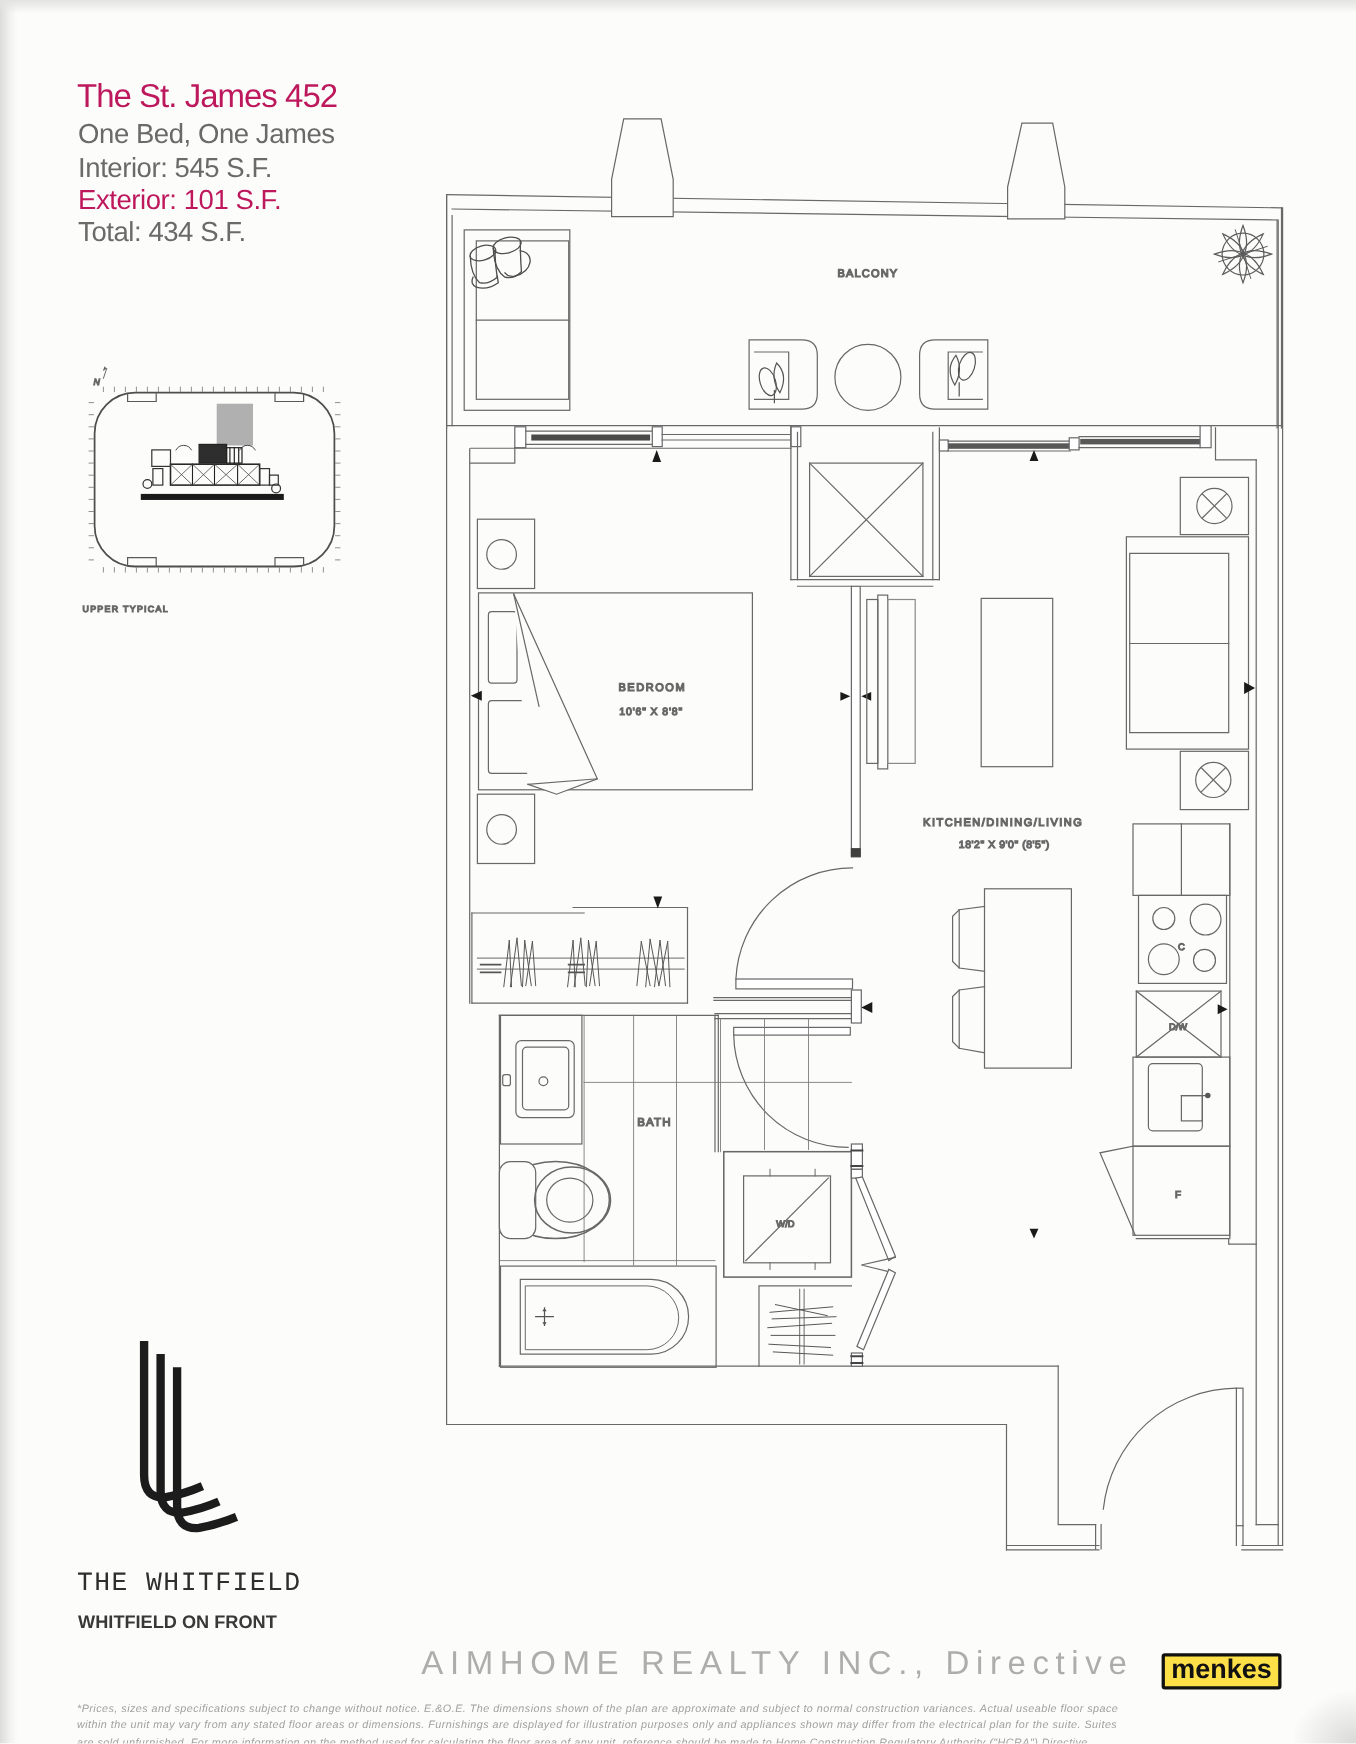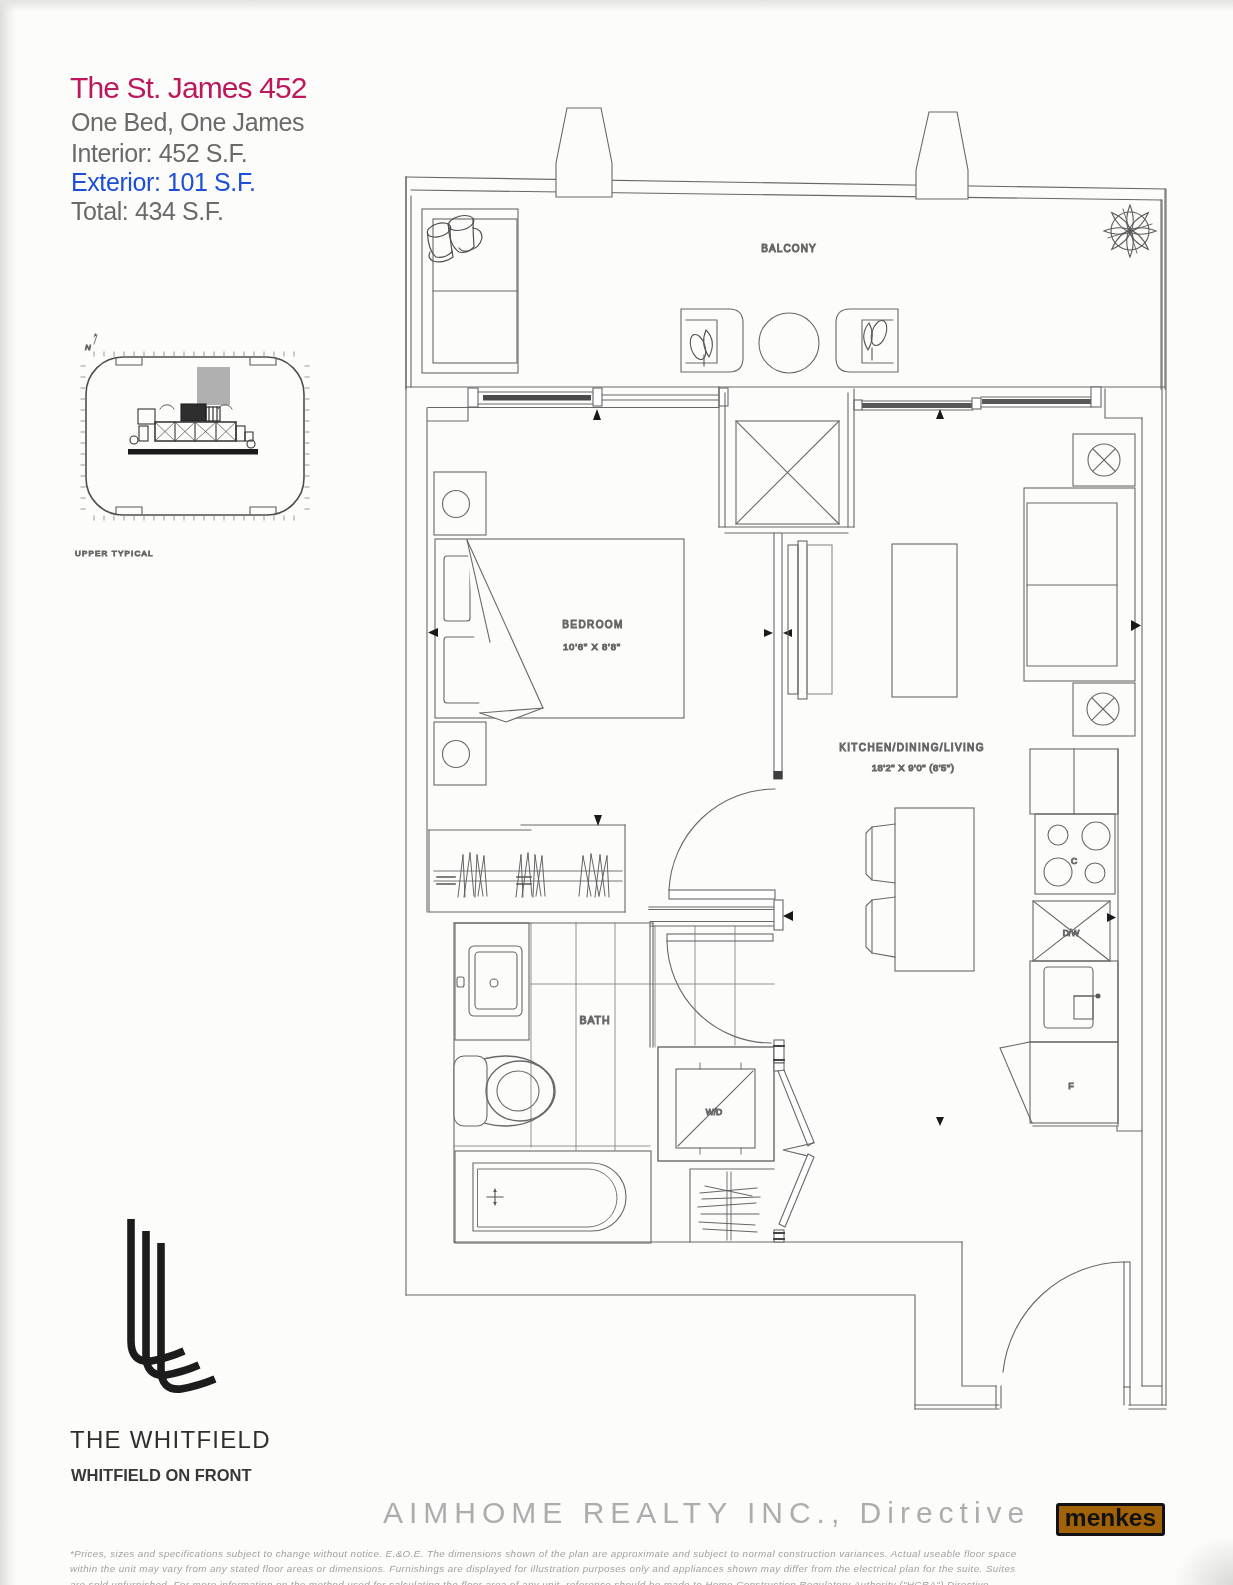--- a/index.html
+++ b/index.html
@@ -12,47 +12,47 @@
 <div class="abs" style="left:0;top:0;width:16px;height:1585px;background:linear-gradient(90deg,#dcdcda 0%,#f1f1f0 55%,rgba(252,252,251,0) 100%);"></div>
 
 <div class="abs" style="left:0;top:0;width:1233px;height:12px;background:linear-gradient(180deg,#e3e3e1 0%,rgba(252,252,251,0) 100%);"></div>
 
 <div class="abs" style="right:0;bottom:0;width:60px;height:50px;background:radial-gradient(ellipse at 100% 100%,#d9d9d7 0%,rgba(252,252,251,0) 70%);"></div>
 
 <div class="abs soft" style="left:70px;top:71px;font-size:30px;font-weight:normal;color:#be185d;letter-spacing:-0.9px;line-height:1.1;">The St. James 452</div>
 
 <div class="abs soft" style="left:71px;top:110px;font-size:25px;color:#6a6a6a;letter-spacing:-0.4px;line-height:1;">One Bed, One James</div>
 
-<div class="abs soft" style="left:71px;top:141px;font-size:25px;color:#6a6a6a;letter-spacing:-0.4px;line-height:1;">Interior: 452 S.F.</div>
-
-<div class="abs soft" style="left:71px;top:170px;font-size:25px;color:#1d4ed8;letter-spacing:-0.4px;line-height:1;">Exterior: 101 S.F.</div>
+<div class="abs soft" style="left:71px;top:141px;font-size:25px;color:#6a6a6a;letter-spacing:-0.4px;line-height:1;">Interior: 545 S.F.</div>
+
+<div class="abs soft" style="left:71px;top:170px;font-size:25px;color:#be185d;letter-spacing:-0.4px;line-height:1;">Exterior: 101 S.F.</div>
 
 <div class="abs soft" style="left:71px;top:199px;font-size:25px;color:#6a6a6a;letter-spacing:-0.4px;line-height:1;">Total: 434 S.F.</div>
 
 <svg class="abs" style="left:0;top:0;" width="1233" height="1585" viewBox="0 0 1233 1585">
 <g fill="none" stroke="#1c1c1c" stroke-width="7.6">
 <path d="M131 1219 V1341 Q131 1363 151 1361 Q168 1358 184 1351"></path>
 <path d="M146 1231 V1355 Q146 1377 166 1375 Q183 1372 199 1365"></path>
 <path d="M161 1243 V1369 Q161 1391 181 1389 Q198 1386 215 1379"></path>
 </g>
 </svg>
 
-<div class="abs soft" style="left:70px;top:1428px;font-size:24px;color:#2e2e2e;letter-spacing:1.3px;line-height:1;">THE WHITFIELD</div>
+<div class="abs soft" style="left:70px;top:1428px;font-size:24px;color:#2e2e2e;letter-spacing:1.3px;line-height:1;font-family:Liberation Mono, monospace;">THE WHITFIELD</div>
 
 <div class="abs soft" style="left:71px;top:1467px;font-size:16.5px;font-weight:bold;color:#383838;letter-spacing:0px;line-height:1;">WHITFIELD ON FRONT</div>
 
 <div class="abs soft" style="left:70px;top:1546px;width:1010px;font-size:9.8px;color:#a0a0a0;line-height:15.4px;font-style:italic;white-space:nowrap;letter-spacing:0.42px;">
 *Prices, sizes and specifications subject to change without notice. E.&amp;O.E. The dimensions shown of the plan are approximate and subject to normal construction variances. Actual useable floor space<br>
 within the unit may vary from any stated floor areas or dimensions. Furnishings are displayed for illustration purposes only and appliances shown may differ from the electrical plan for the suite. Suites<br>
 are sold unfurnished. For more information on the method used for calculating the floor area of any unit, reference should be made to Home Construction Regulatory Authority ("HCRA") Directive.
 </div>
 
 <div class="abs soft" style="left:383px;top:1496px;font-size:30px;color:rgba(125,125,125,0.62);letter-spacing:6px;white-space:nowrap;">AIMHOME REALTY INC., Directive</div>
 
-<div class="abs soft" style="left:1056px;top:1503px;width:103px;height:27px;border:3.4px solid #111;border-radius:3px;background:#a16207;text-align:center;">
+<div class="abs soft" style="left:1056px;top:1503px;width:103px;height:27px;border:3.4px solid #111;border-radius:3px;background:#fde047;text-align:center;">
 <span style="font-size:24.5px;font-weight:bold;color:#111;letter-spacing:0px;position:relative;top:-2px;">menkes</span>
 </div>
 
 <svg class="abs" style="left:0;top:0;filter:blur(0.3px);" width="1233" height="1585" viewBox="0 0 1233 1585">
 <g fill="none" stroke="#686868" stroke-width="1.1" stroke-linecap="square">
 
 <g>
 <text x="85" y="350" font-size="8" fill="#666" font-style="italic">N</text>
 <path d="M94 344 L97 335" stroke="#666" stroke-width="0.9"></path>
 <path d="M97 335 l-3.5 2.5 l1.5 -4.5 z" fill="#666" stroke="none"></path>

